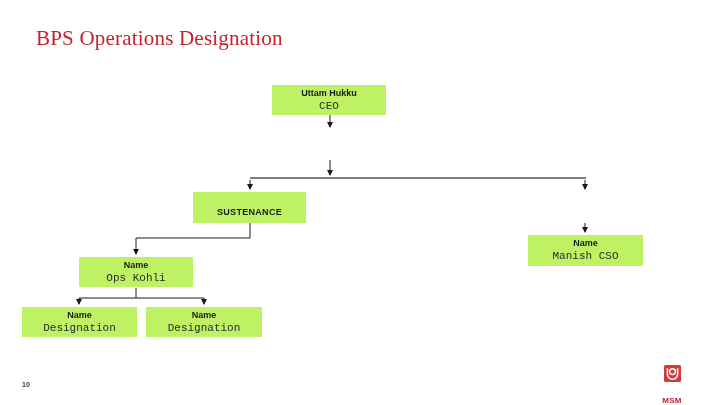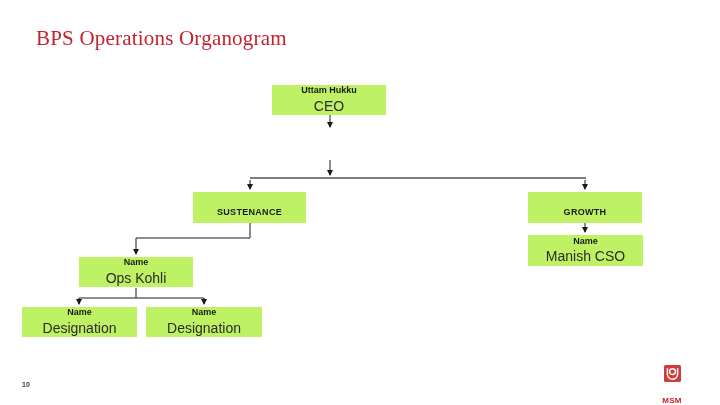--- a/index.html
+++ b/index.html
@@ -20,41 +20,41 @@
   .connectors{position:absolute;left:0;top:0;pointer-events:none;}
   .node{
     position:absolute;
     background:#bef264;
     display:flex;flex-direction:column;
     align-items:center;justify-content:center;
     text-align:center;
     line-height:1.35;
   }
   .node-name{font-size:9px;font-weight:700;color:#1a1a1a;}
-  .node-role{font-size:14px;font-weight:400;color:#2b2b2b;}
+  .node-role{font-size:11px;font-weight:400;color:#2b2b2b;font-family:Liberation Mono, monospace;}
   .node-label{font-size:9px;font-weight:700;color:#1a1a1a;letter-spacing:0.3px;margin-top:9px;}
   .page-number{
     position:absolute;left:22px;top:381px;
     font-size:7px;font-weight:700;color:#3a3a3a;
   }
   .logo{
     position:absolute;left:658px;top:365px;width:28px;
     display:flex;flex-direction:column;align-items:center;
   }
   .logo-text{
     margin-top:14px;
     font-size:8px;font-weight:700;color:#C4222E;letter-spacing:0.2px;
   }
 </style>
 </head>
 <body>
 
 <div class="slide">
 
-  <div class="slide-title">BPS Operations Organogram</div>
+  <div class="slide-title">BPS Operations Designation</div>
 
   <svg class="connectors" width="720" height="405" viewBox="0 0 720 405">
     <defs>
       <marker id="arw" markerWidth="8" markerHeight="8" refX="5" refY="3" orient="auto" markerUnits="userSpaceOnUse">
         <path d="M0,0 L6,3 L0,6 Z" fill="#1a1a1a"></path>
       </marker>
     </defs>
 
     <path d="M330 115 L330 127" stroke="#1a1a1a" stroke-width="1" fill="none" marker-end="url(#arw)"></path>
 
@@ -79,23 +79,20 @@
   <div class="node" style="left:272px;top:85px;width:114px;height:30px">
     <div class="node-name">Uttam Hukku</div>
     <div class="node-role">CEO</div>
   </div>
 
 
   <div class="node" style="left:193px;top:192px;width:113px;height:31px">
     <div class="node-label">SUSTENANCE</div>
   </div>
 
-  <div class="node" style="left:528px;top:192px;width:114px;height:31px">
-    <div class="node-label">GROWTH</div>
-  </div>
 
   <div class="node" style="left:528px;top:235px;width:115px;height:31px">
     <div class="node-name">Name</div>
     <div class="node-role">Manish CSO</div>
   </div>
 
   <div class="node" style="left:79px;top:257px;width:114px;height:30px">
     <div class="node-name">Name</div>
     <div class="node-role">Ops Kohli</div>
   </div>

